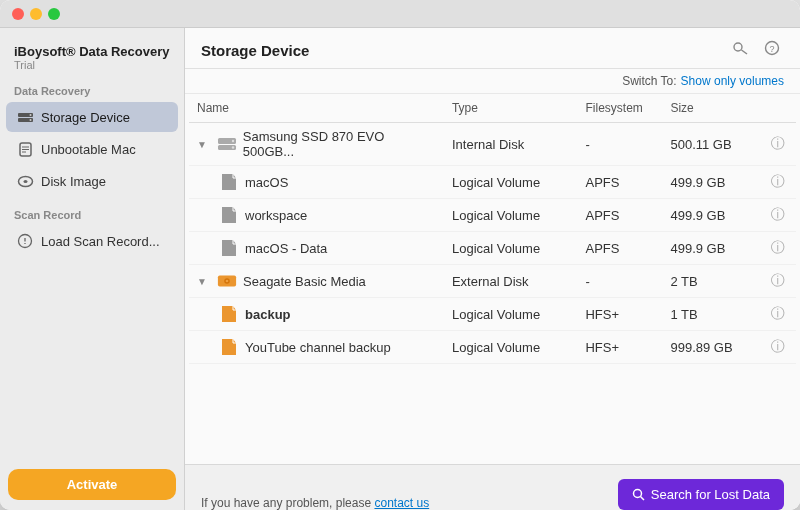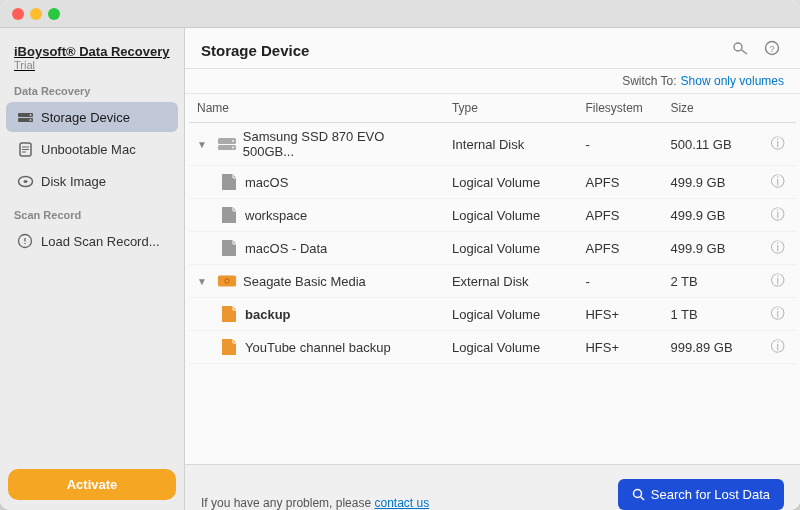--- a/index.html
+++ b/index.html
@@ -55,21 +55,20 @@
       width: 185px;
       background: #ececec;
       border-right: 1px solid #d0d0d0;
       display: flex;
       flex-direction: column;
       padding: 12px 0 0 0;
       flex-shrink: 0;
     }
     .app-title {
       padding: 4px 4px 2px 14px;
-      text-decoration: underline;
     }
     .app-title-main {
       font-size: 13px;
       font-weight: 700;
       color: #222;
     }
     .app-title-trial {
       font-size: 11px;
       color: #888;
     }
@@ -238,21 +237,21 @@
     .footer-text {
       font-size: 12px;
       color: #555;
     }
     .footer-link {
       color: #0077cc;
       cursor: pointer;
       text-decoration: underline;
     }
     .search-btn {
-      background: #1d4ed8;
+      background: #6d28d9;
       color: white;
       border: none;
       border-radius: 6px;
       padding: 8px 14px;
       font-size: 13px;
       font-weight: 500;
       cursor: pointer;
       display: flex;
       align-items: center;
       gap: 6px;

